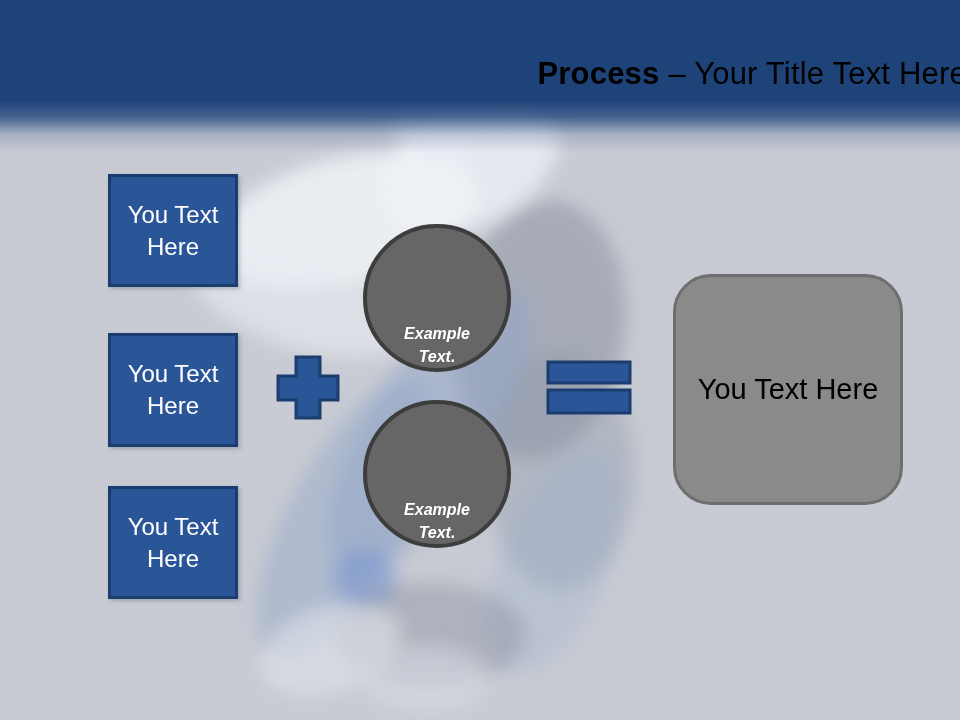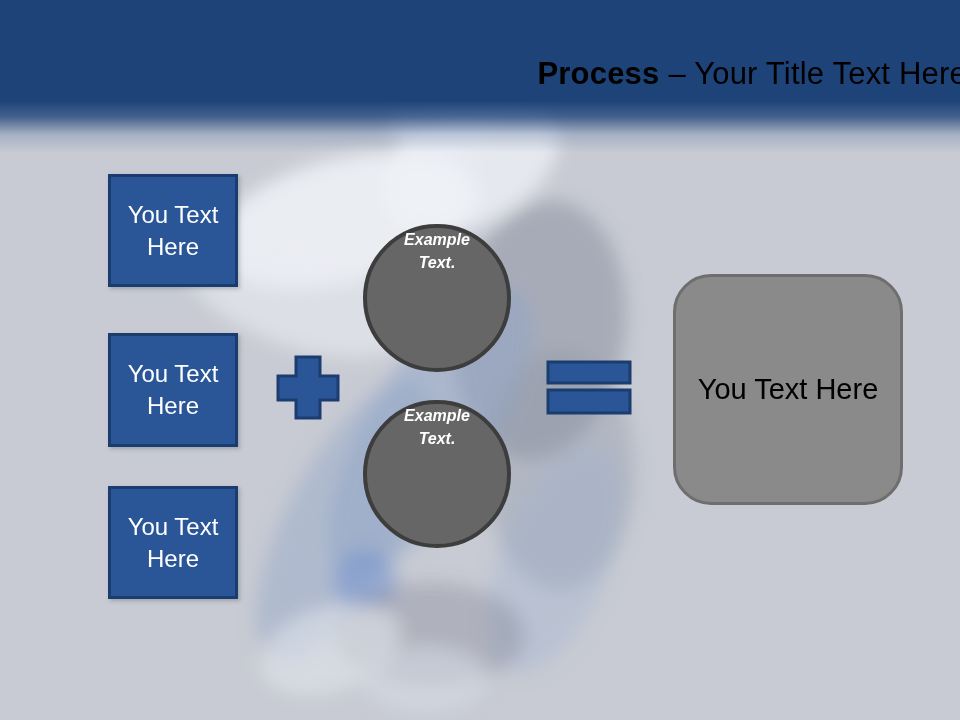--- a/index.html
+++ b/index.html
@@ -35,21 +35,21 @@
   .input-box.b2{top:333px;height:114px;}
   .input-box.b3{top:486px;}
 
   .op-svg{position:absolute;z-index:3;}
   .op-plus{left:275px;top:354px;}
   .op-equals{left:545px;top:359px;}
 
   .step-circle{
     position:absolute;left:363px;width:148px;height:148px;z-index:3;
     background:#666666;border:4px solid #3D3D3D;border-radius:50%;
-    box-sizing:border-box;display:flex;align-items:flex-start;justify-content:center;
+    box-sizing:border-box;display:flex;align-items:flex-end;justify-content:center;
     text-align:center;color:#FFFFFF;font-weight:bold;font-style:italic;
     font-size:16px;line-height:1.45;padding:0 30px;
   }
   .step-circle.c1{top:224px;}
   .step-circle.c2{top:400px;}
 
   .result-box{
     position:absolute;left:673px;top:274px;width:230px;height:231px;z-index:3;
     background:#8A8A8A;border:3px solid #6E6E6E;border-radius:38px;
     box-sizing:border-box;display:flex;align-items:center;justify-content:center;

